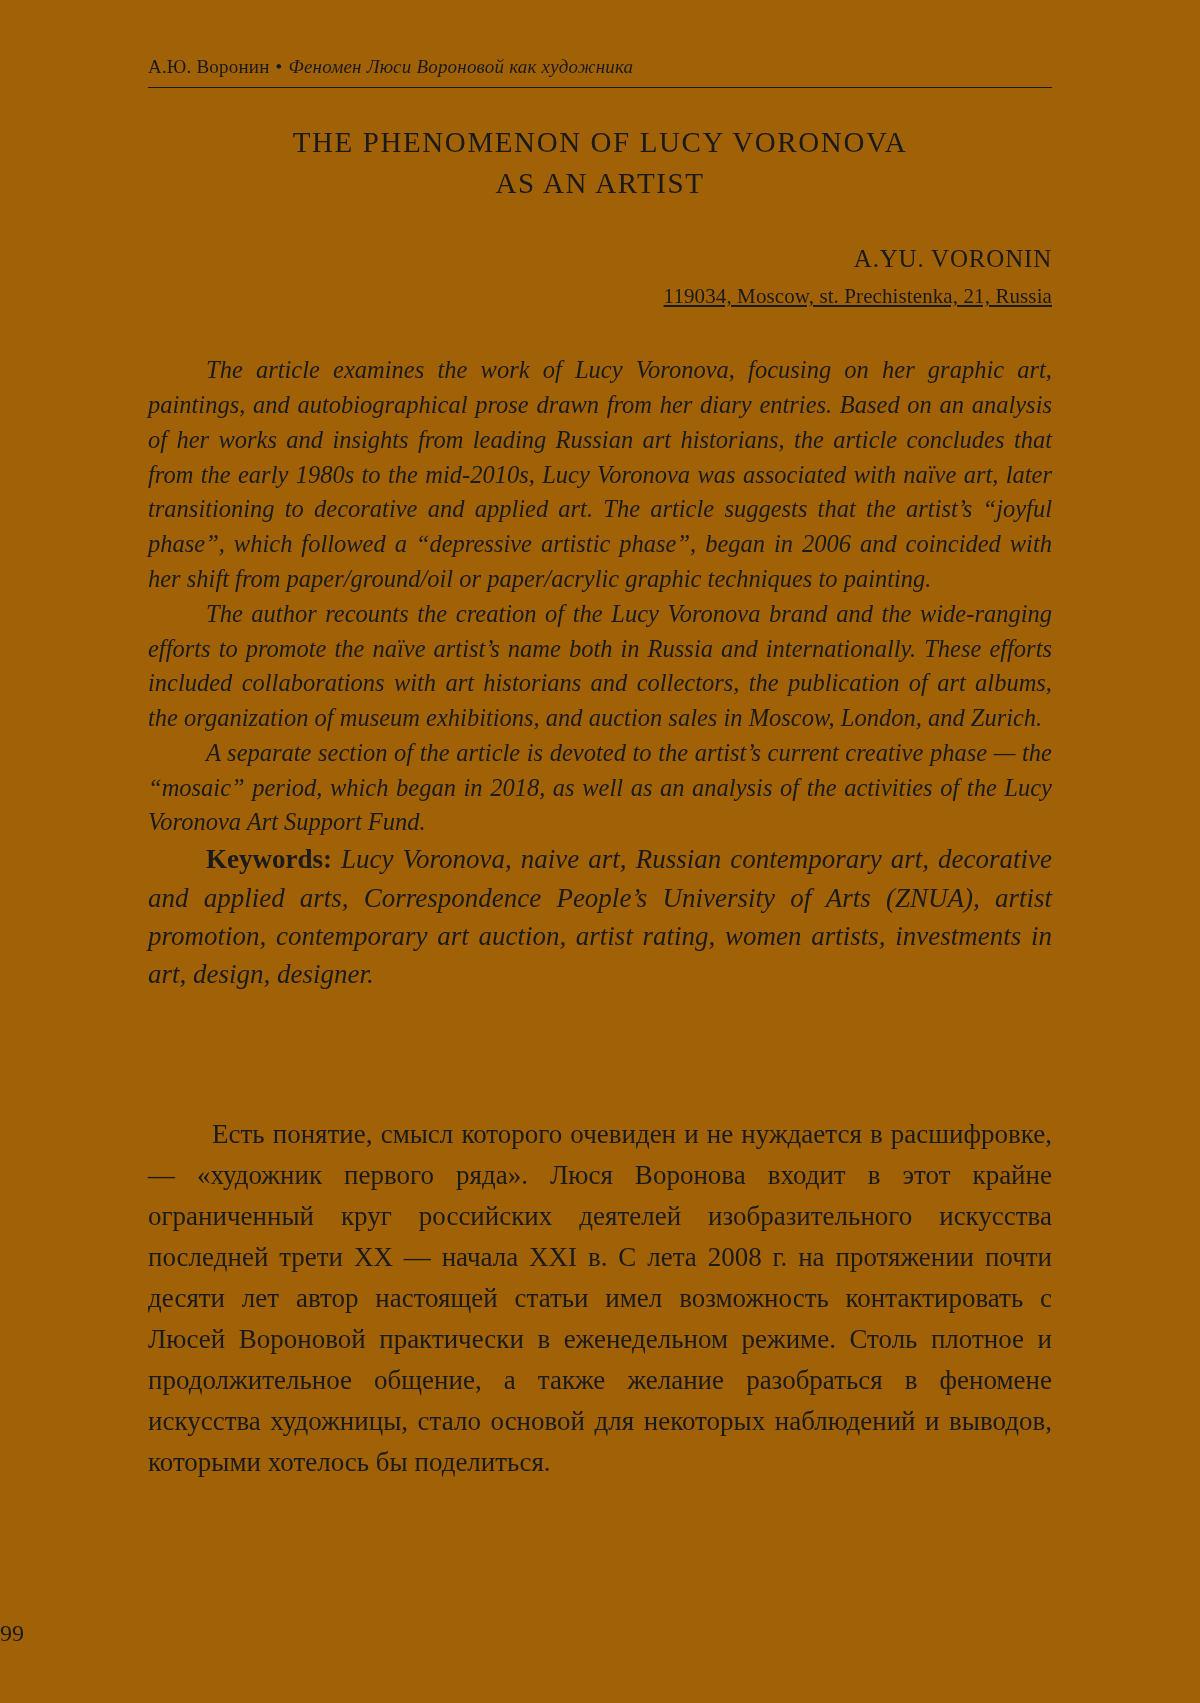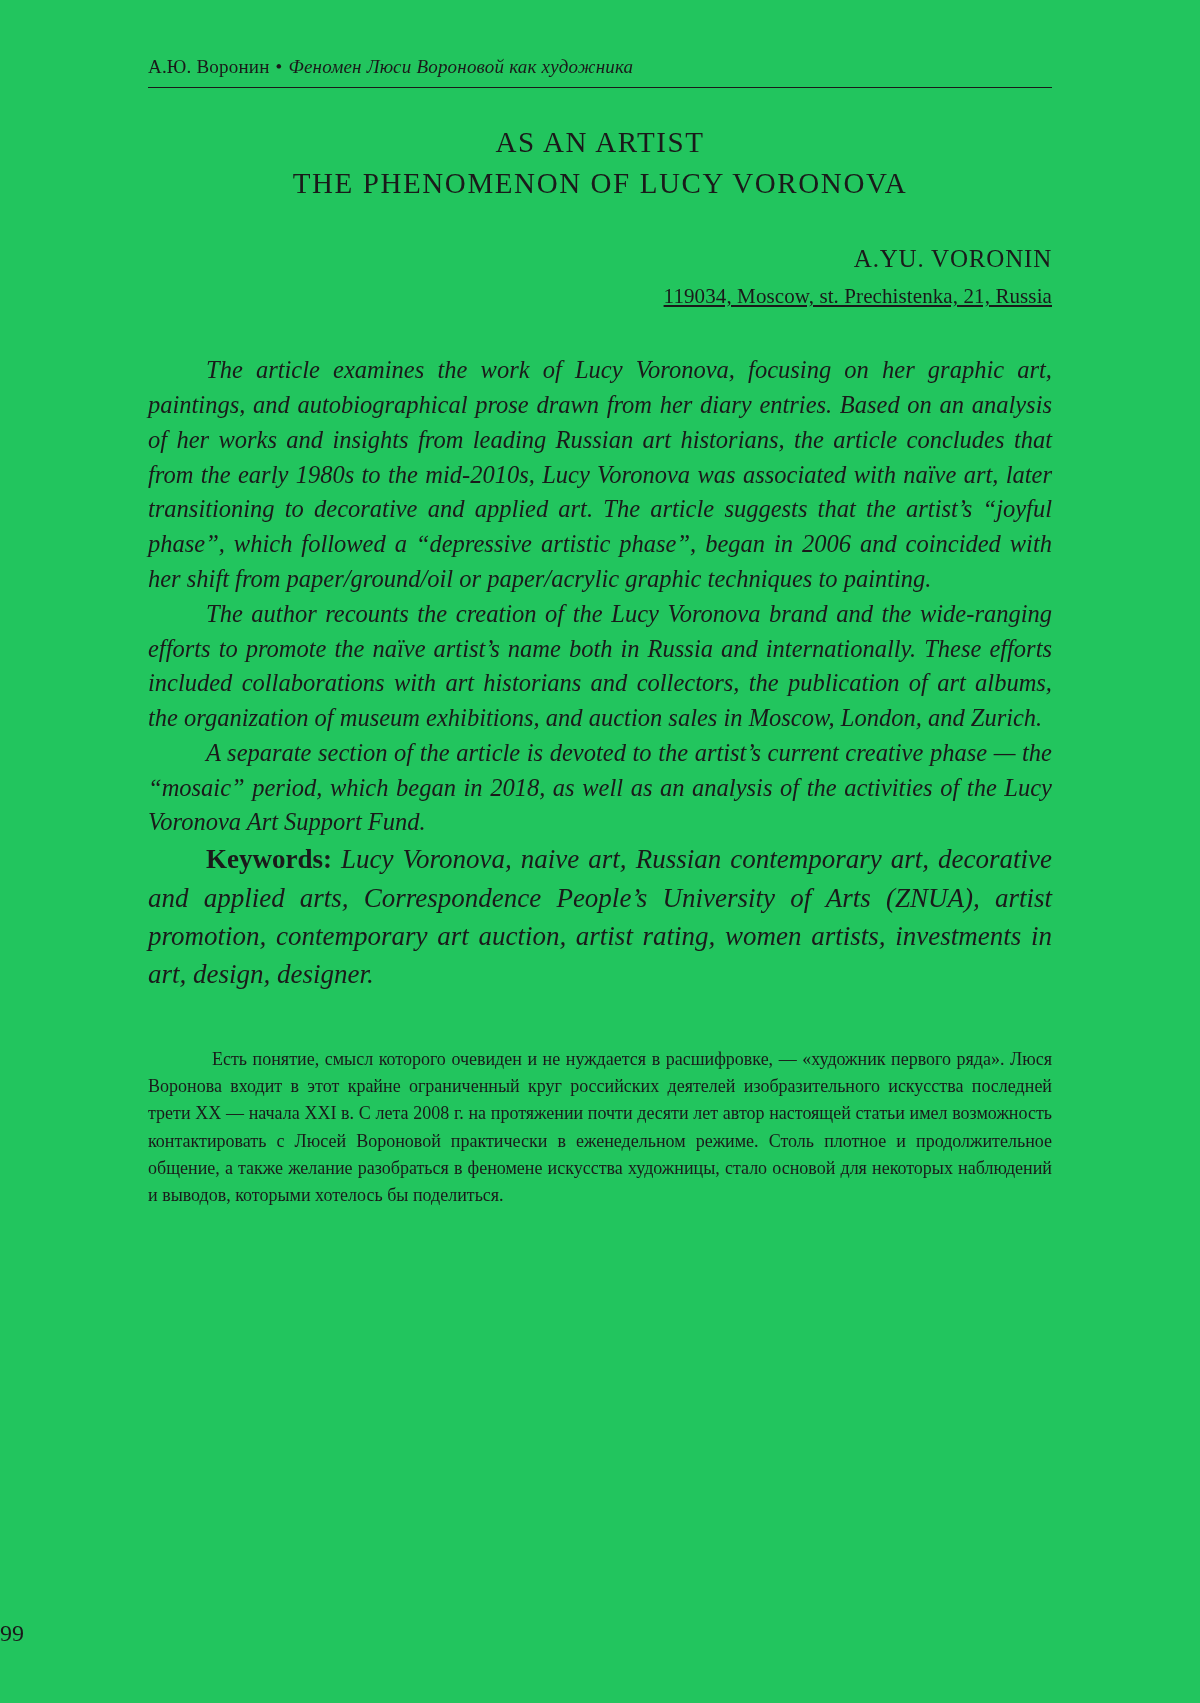--- a/index.html
+++ b/index.html
@@ -5,21 +5,21 @@
   html, body {
     margin: 0;
     padding: 0;
     background: #ffffff;
   }
   .page {
     position: relative;
     width: 1200px;
     height: 1703px;
     margin: 0 auto;
-    background: #22c55e;
+    background: #a16207;
     font-family: "Liberation Serif", serif;
     color: #1a1a1a;
     box-sizing: border-box;
   }
   .content {
     position: absolute;
     left: 148px;
     top: 56px;
     width: 904px;
   }
@@ -103,22 +103,22 @@
     text-indent: 58px;
     margin: 0;
   }
   .keywords b {
     font-style: normal;
     font-weight: bold;
   }
 
   
   .body-text {
-    margin-top: 52px;
-    font-size: 18px;
+    margin-top: 120px;
+    font-size: 27px;
     line-height: 1.52;
     text-align: justify;
     text-justify: inter-word;
   }
   .body-text p {
     margin: 0;
     text-indent: 64px;
   }
 
   
@@ -136,22 +136,22 @@
 
 <div class="page">
   <div class="content">
 
     <div class="runhead">
       <span class="author">А.Ю. Воронин</span><span class="sep">•</span><span class="title">Феномен  Люси  Вороновой как  художника</span>
     </div>
     <div class="runhead-rule"></div>
 
     <h1 class="article-title">
+      <span class="line">THE  PHENOMENON  OF  LUCY  VORONOVA</span>
       <span class="line">AS  AN  ARTIST</span>
-      <span class="line">THE  PHENOMENON  OF  LUCY  VORONOVA</span>
     </h1>
 
     <div class="author-block">
       <div class="author-name">A.YU. VORONIN</div>
       <div class="address">119034, Moscow, st. Prechistenka, 21, Russia</div>
     </div>
 
     <div class="abstract">
       <p>The article examines the work of Lucy Voronova, focusing on her graphic art, paintings, and autobiographical prose drawn from her diary entries. Based on an analysis of her works and insights from leading Russian art historians, the article concludes that from the early 1980s to the mid-2010s, Lucy Voronova was associated with naïve art, later transitioning to decorative and applied art. The article suggests that the artist’s “joyful phase”, which followed a “depressive artistic phase”, began in 2006 and coincided with her shift from paper/ground/oil or paper/acrylic graphic techniques to painting.</p>
       <p>The author recounts the creation of the Lucy Voronova brand and the wide-ranging efforts to promote the naïve artist’s name both in Russia and internationally. These efforts included collaborations with art historians and collectors, the publication of art albums, the organization of museum exhibitions, and auction sales in Moscow, London, and Zurich.</p>

